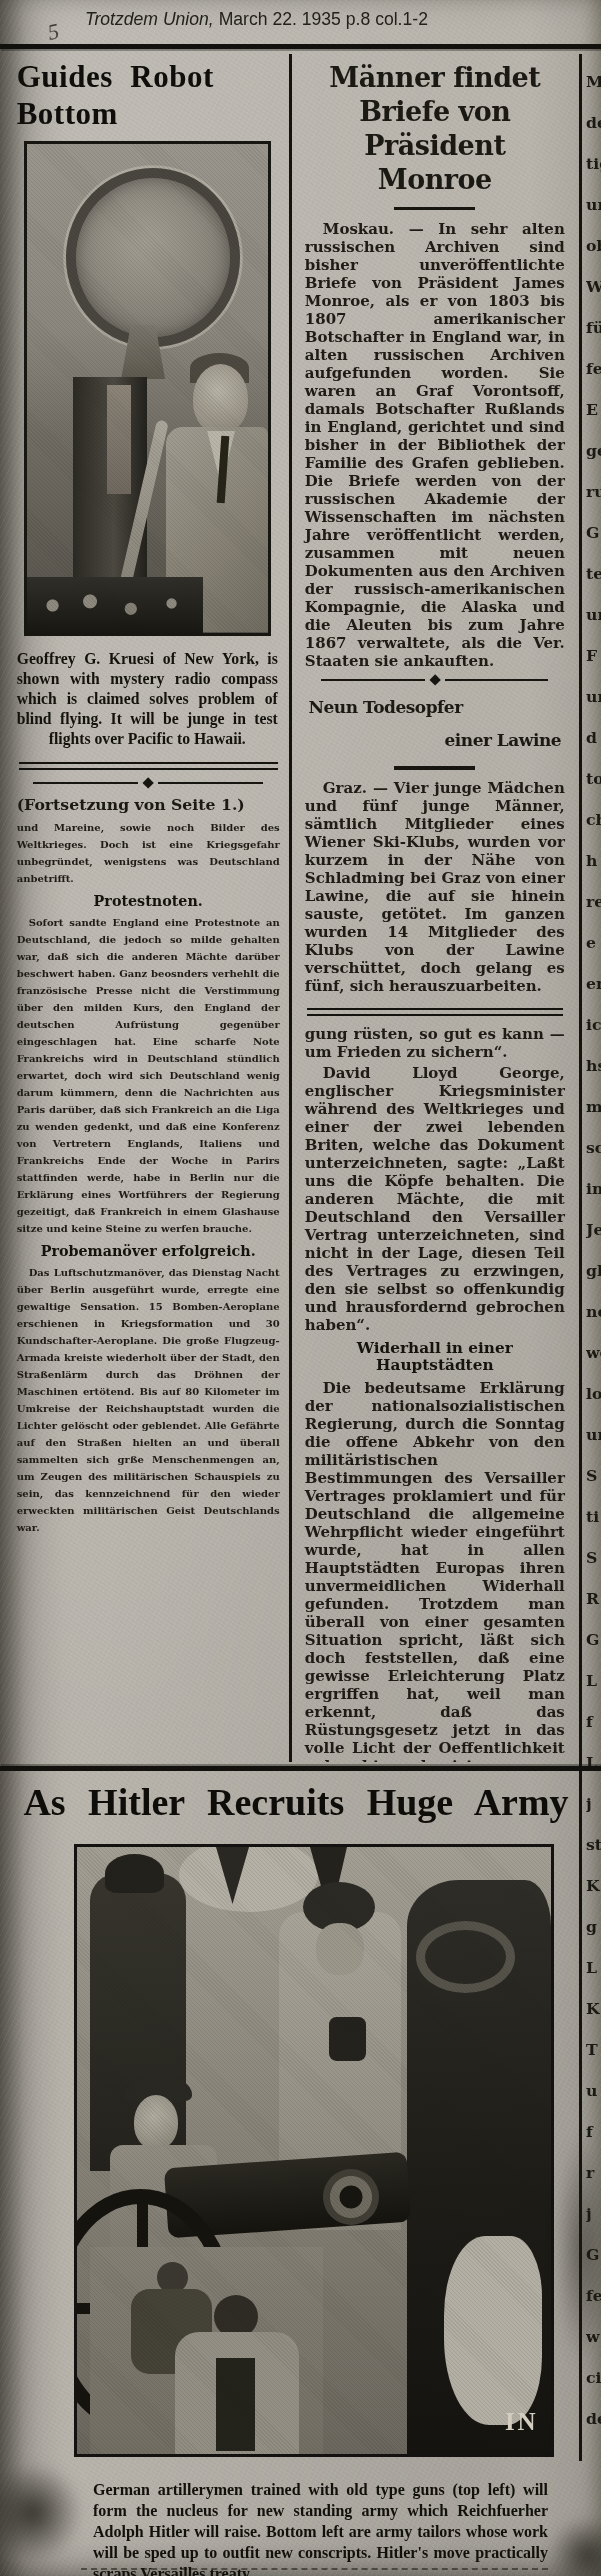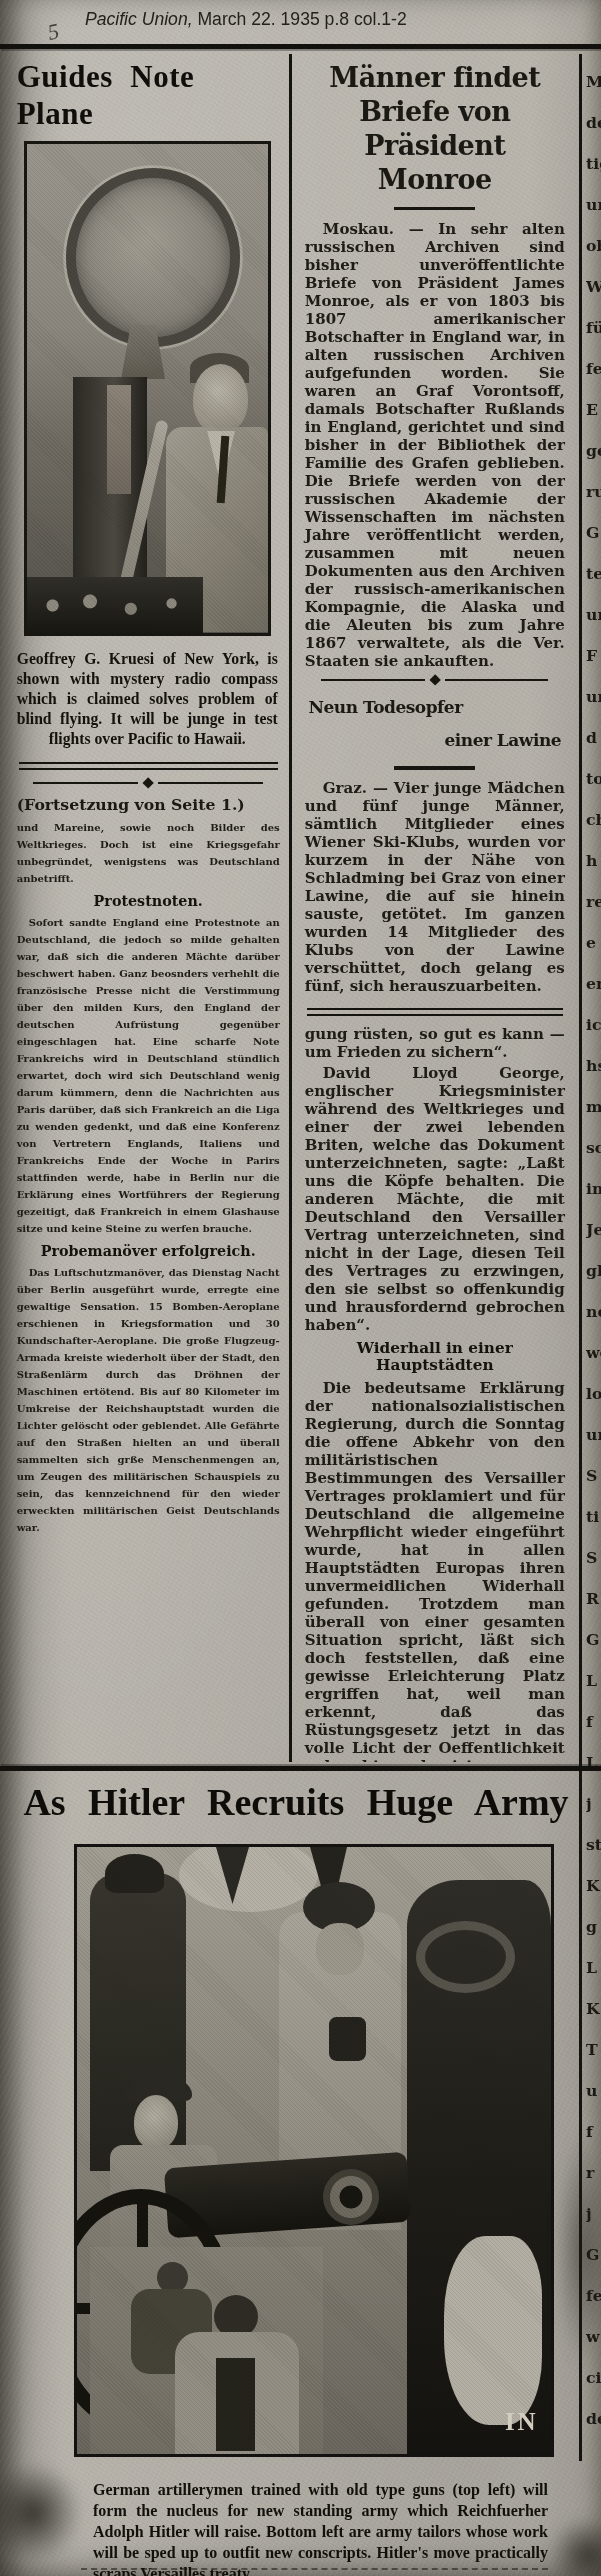--- a/index.html
+++ b/index.html
@@ -116,28 +116,28 @@
   .smudge.s3{left:555px;top:2129px;width:56px;height:241px;background:radial-gradient(ellipse,rgba(30,28,22,.5),transparent 70%);}
 </style>
 </head>
 <body>
 
 <div class="page">
   <div class="grain"></div>
 
   <span class="pencil-mark">5</span>
   <div class="annotation">
-    <span class="ital">Pacific Union,</span><span> March 22. 1935 p.8 col.1-2</span>
+    <span class="ital">Trotzdem Union,</span><span> March 22. 1935 p.8 col.1-2</span>
   </div>
   <div class="top-rule"></div>
 
   <div class="columns">
 
     <div class="col-left">
-      <h1 class="headline-en">Guides Note Plane</h1>
+      <h1 class="headline-en">Guides Robot Bottom</h1>
 
       <div class="photo1">
         <div class="p1-ring"></div>
         <div class="p1-stand"></div>
         <div class="p1-cabinet"></div>
         <div class="p1-slot"></div>
         <div class="p1-cable"></div>
         <div class="p1-hair"></div>
         <div class="p1-face"></div>
         <div class="p1-suit"></div>

